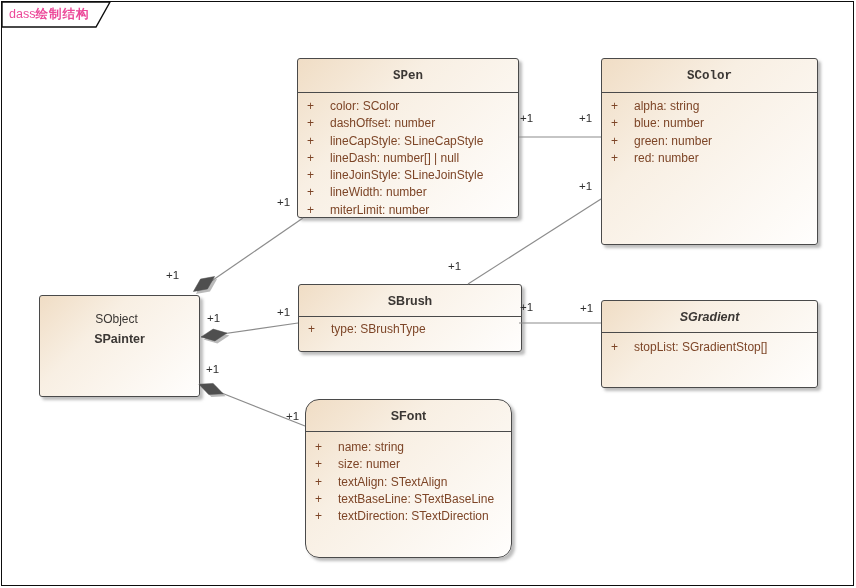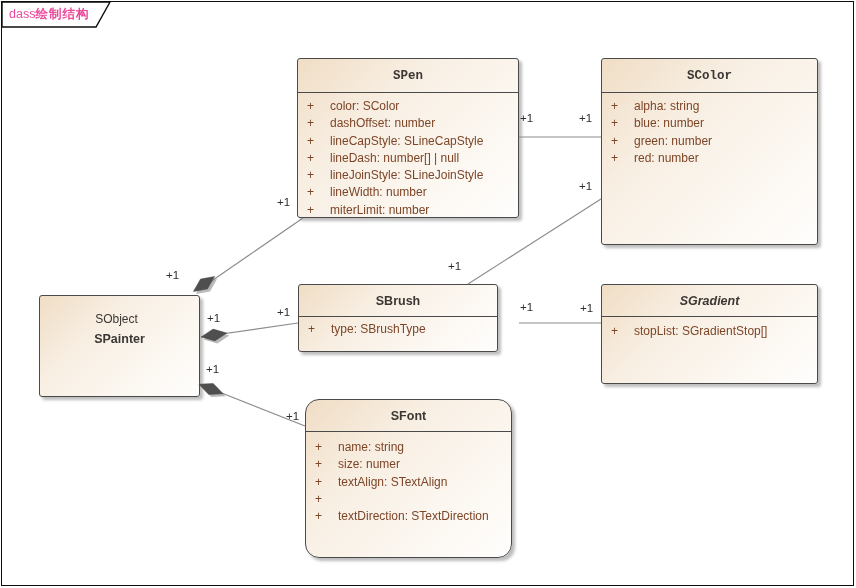--- a/index.html
+++ b/index.html
@@ -124,33 +124,33 @@
           <span class="vis">+</span>
           <span>green: number</span>
         </div>
       <div class="attr-row">
           <span class="vis">+</span>
           <span>red: number</span>
         </div>
     </div>
   </div>
 
-  <div class="uml-class" style="left:298px;top:284px;width:200px;height:68px;">
+  <div class="uml-class" style="left:298px;top:284px;width:224px;height:68px;">
     <div class="uml-header h32">
       <span>SBrush</span>
     </div>
     <div class="attrs pt4">
       <div class="attr-row">
           <span class="vis">+</span>
           <span>type: SBrushType</span>
         </div>
     </div>
   </div>
 
-  <div class="uml-class" style="left:601px;top:284px;width:217px;height:100px;">
+  <div class="uml-class" style="left:601px;top:300px;width:217px;height:88px;">
     <div class="uml-header h32 italic">
       <span>SGradient</span>
     </div>
     <div class="attrs pt6">
       <div class="attr-row">
           <span class="vis">+</span>
           <span>stopList: SGradientStop[]</span>
         </div>
     </div>
   </div>
@@ -167,20 +167,21 @@
       <div class="attr-row">
           <span class="vis">+</span>
           <span>size: numer</span>
         </div>
       <div class="attr-row">
           <span class="vis">+</span>
           <span>textAlign: STextAlign</span>
         </div>
       <div class="attr-row">
           <span class="vis">+</span>
+          <span>textBaseLine: STextBaseLine</span>
         </div>
       <div class="attr-row">
           <span class="vis">+</span>
           <span>textDirection: STextDirection</span>
         </div>
     </div>
   </div>
 
   <svg class="overlay" viewBox="0 0 856 588">
     <path class="tab-outline" d="M2,2 L110,2 L96,27 L2,27 Z"></path>

